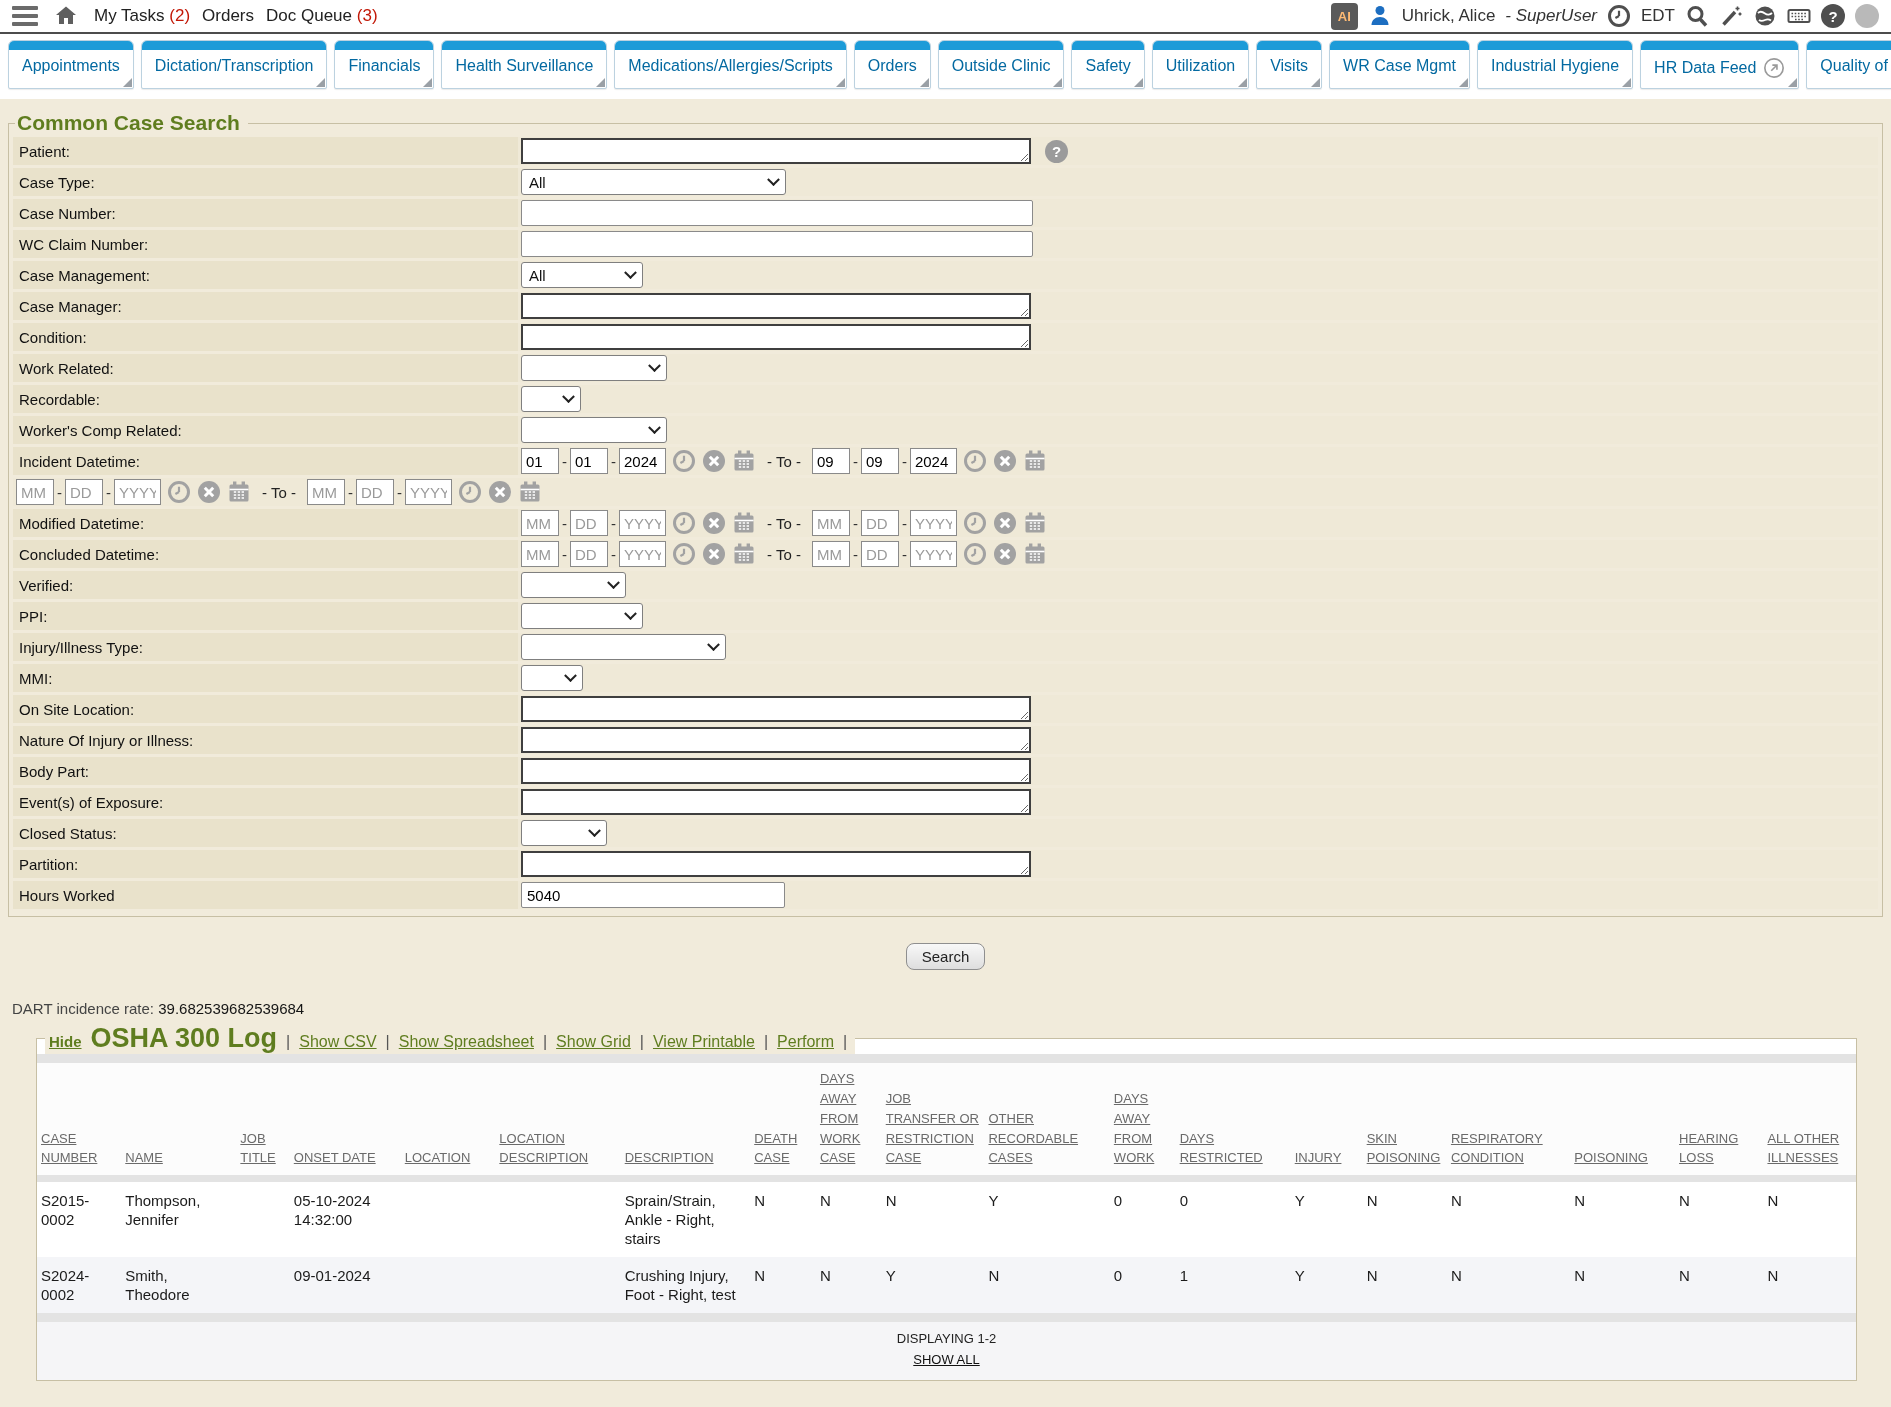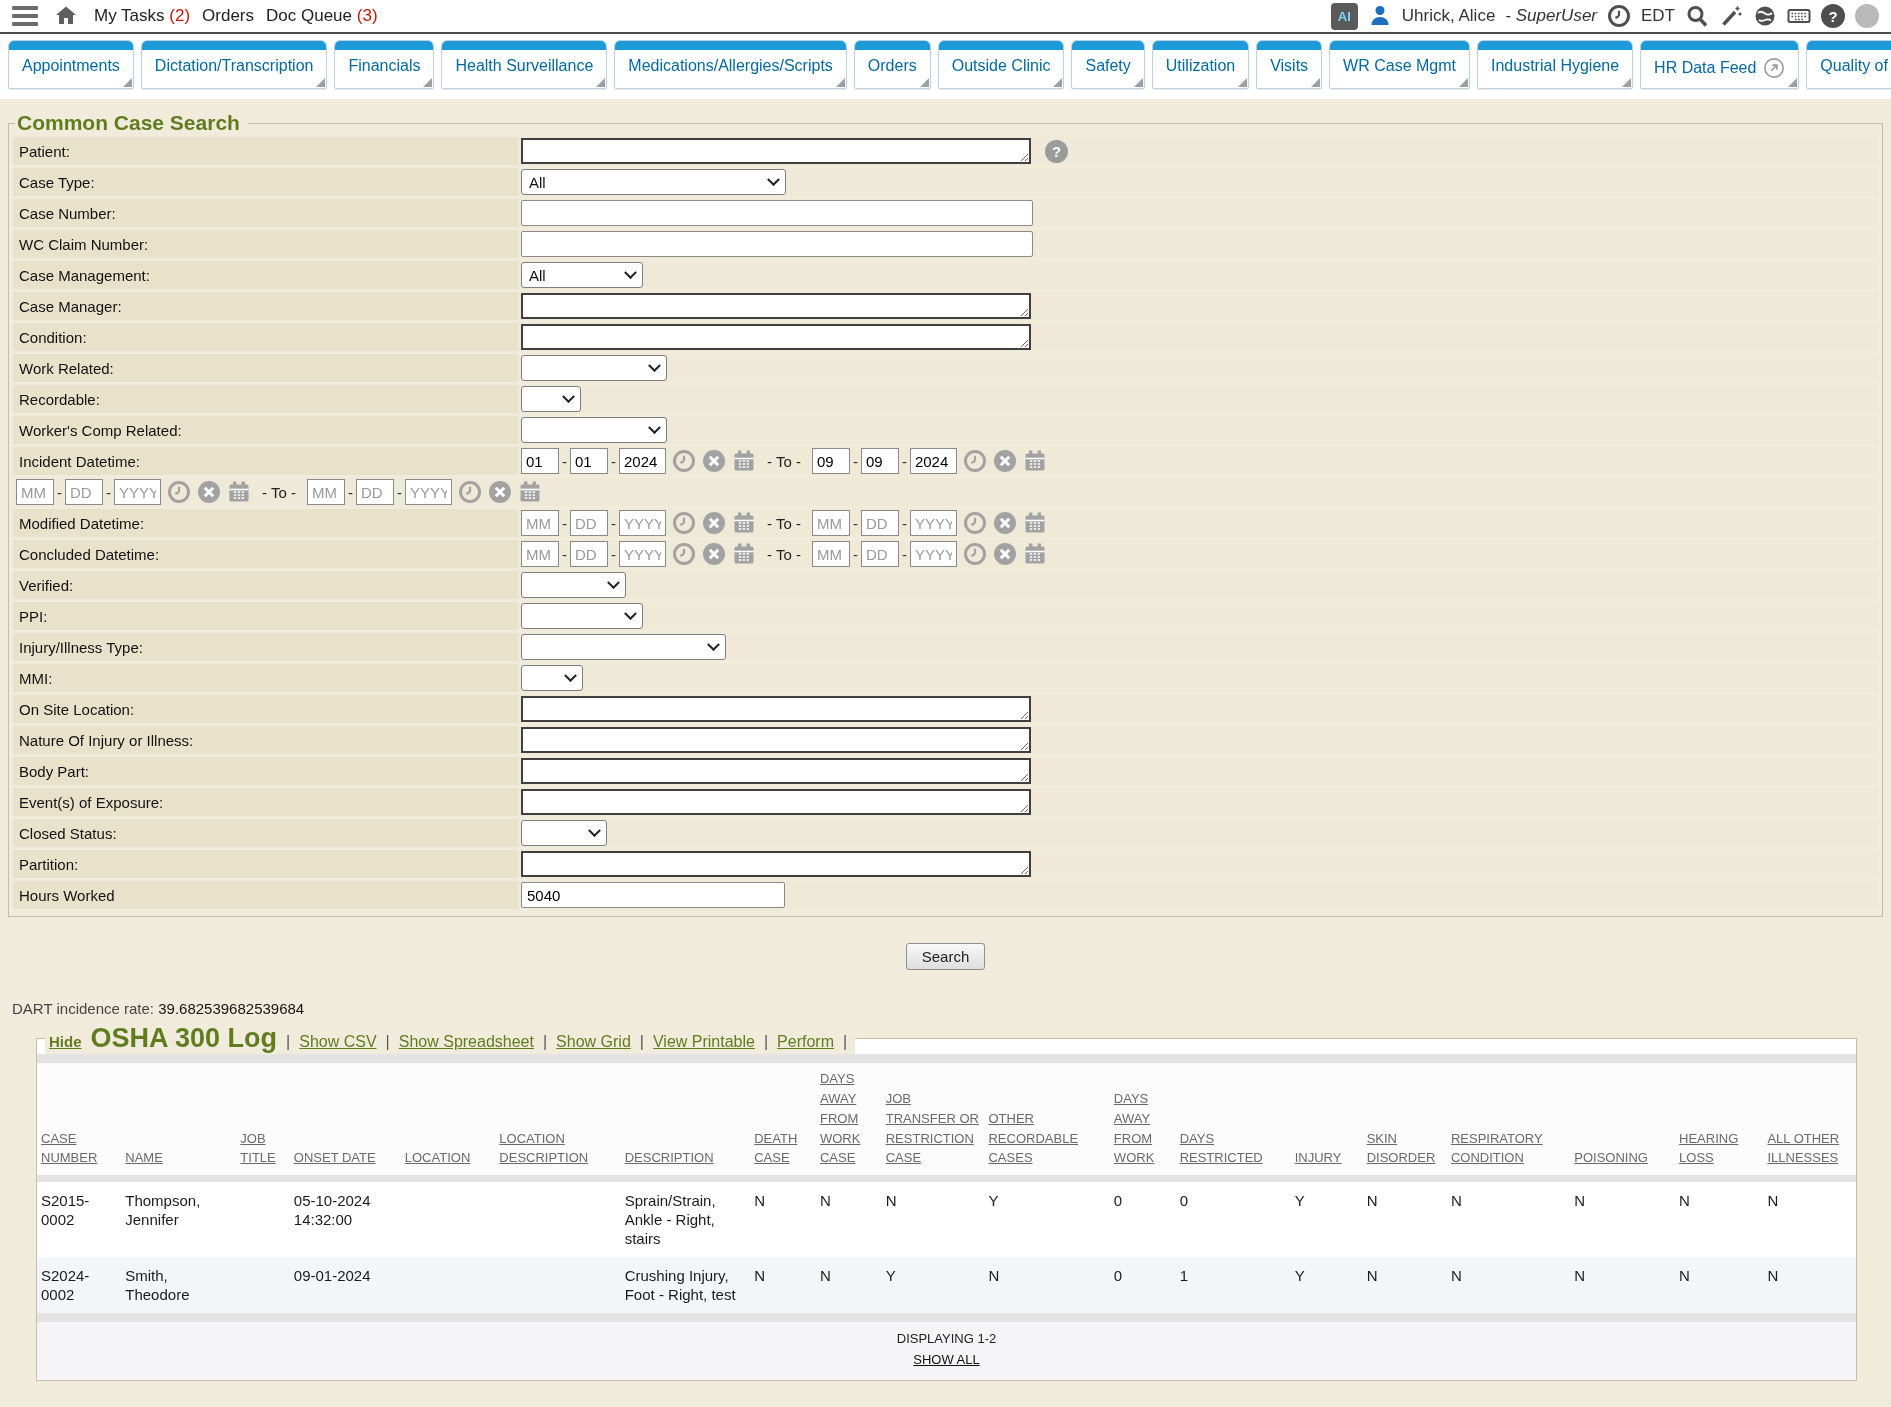--- a/index.html
+++ b/index.html
@@ -9,21 +9,21 @@
   
   .topbar { height:34px; background:#fff; border-bottom:2px solid #4c4c4c;
     display:flex; align-items:center; padding:0 12px; gap:16px; }
   .hamburger { display:flex; flex-direction:column; gap:4px; cursor:pointer; }
   .hamburger span { width:26px; height:4px; background:#6b6b6b; border-radius:1px; }
   .tb-ico { width:24px; height:24px; display:inline-block; vertical-align:middle; }
   .nav-links { display:flex; gap:12px; font-size:17px; color:#222; }
   .nav-link { cursor:pointer; white-space:nowrap; }
   .nav-count { color:#c21807; }
   .tb-right { margin-left:auto; display:flex; align-items:center; gap:10px; font-size:17px; color:#333; }
-  .ai-badge { width:27px; height:27px; background:#5a5a5a; color:#7dd3fc; border-radius:4px;
+  .ai-badge { width:27px; height:27px; background:#5a5a5a; color:#fdba74; border-radius:4px;
     display:flex; align-items:center; justify-content:center; font-weight:bold; font-size:13px; }
   .role { font-style:italic; }
   .qicon { width:24px; height:24px; border-radius:50%; background:#4f4f4f; color:#fff;
     font-weight:bold; font-size:15px; display:inline-flex; align-items:center; justify-content:center; }
   .status-dot { width:24px; height:24px; border-radius:50%; background:#b9b9b9; display:inline-block; }
 
   
   .tabbar { background:#fff; padding:6px 8px 10px; display:flex; gap:7px; white-space:nowrap; overflow:hidden; }
   .tab { position:relative; border:1px solid #bcd2e0; border-radius:6px 6px 2px 2px;
     background:#fff; flex:0 0 auto; cursor:pointer; box-shadow:0 1px 1px rgba(0,0,0,.08); }
@@ -51,21 +51,21 @@
     font-size:15px; display:inline-flex; align-items:center; justify-content:center; margin-left:8px; }
   .drow { display:flex; align-items:center; gap:3px; }
   .din { height:26px; border:1px solid #8a8a8a; background:#fff; font-size:15px; padding:2px 4px; }
   .din::placeholder { color:#9a9a9a; }
   .mm { width:38px; } .yy { width:47px; }
   .dsh { font-size:15px; color:#333; }
   .ic { width:24px; height:24px; margin-left:3px; cursor:pointer; }
   .tos { font-size:15px; color:#222; margin:0 8px; }
   .btnrow { text-align:center; margin:26px 0 30px; }
   .sbtn { font-family:"Liberation Sans", sans-serif; font-size:15px; color:#222; padding:4px 15px;
-    border:1px solid #8f8f8f; border-radius:3px; background:linear-gradient(#f8f8f8,#dedede); cursor:pointer; }
+    border:1px solid #8f8f8f; border-radius:8px; background:linear-gradient(#f8f8f8,#dedede); cursor:pointer; }
 
   
   .dart { margin:0 0 6px 12px; font-size:15px; color:#444; }
   .dart b { color:#151515; font-weight:normal; }
   .osha-fs { margin:0 34px 0 36px; border:1px solid #c7bfa4; background:#fff; padding:0; }
   .osha-fs legend { margin-left:8px; padding:0 8px 0 4px; display:flex; align-items:baseline; gap:9px; background:#f1ebdb; }
   .olink { color:#5f7d1f; text-decoration:underline; font-size:16px; cursor:pointer; }
   .hide-link { font-weight:bold; font-size:15px; }
   .osha-title { color:#5f7d1f; font-size:27px; font-weight:bold; }
   .pipe { color:#555; font-size:16px; }
@@ -650,21 +650,21 @@
         <th><span class="hlink">LOCATION</span></th>
         <th><span class="hlink">LOCATION DESCRIPTION</span></th>
         <th><span class="hlink">DESCRIPTION</span></th>
         <th><span class="hlink">DEATH CASE</span></th>
         <th><span class="hlink">DAYS AWAY FROM WORK CASE</span></th>
         <th><span class="hlink">JOB TRANSFER OR RESTRICTION CASE</span></th>
         <th><span class="hlink">OTHER RECORDABLE CASES</span></th>
         <th><span class="hlink">DAYS AWAY FROM WORK</span></th>
         <th><span class="hlink">DAYS RESTRICTED</span></th>
         <th><span class="hlink">INJURY</span></th>
-        <th><span class="hlink">SKIN DISORDER</span></th>
+        <th><span class="hlink">SKIN POISONING</span></th>
         <th><span class="hlink">RESPIRATORY CONDITION</span></th>
         <th><span class="hlink">POISONING</span></th>
         <th><span class="hlink">HEARING LOSS</span></th>
         <th><span class="hlink">ALL OTHER ILLNESSES</span></th>
       </tr>
     </thead>
     <tbody>
       <tr>
         <td>S2015-0002</td>
         <td>Thompson, Jennifer</td>

